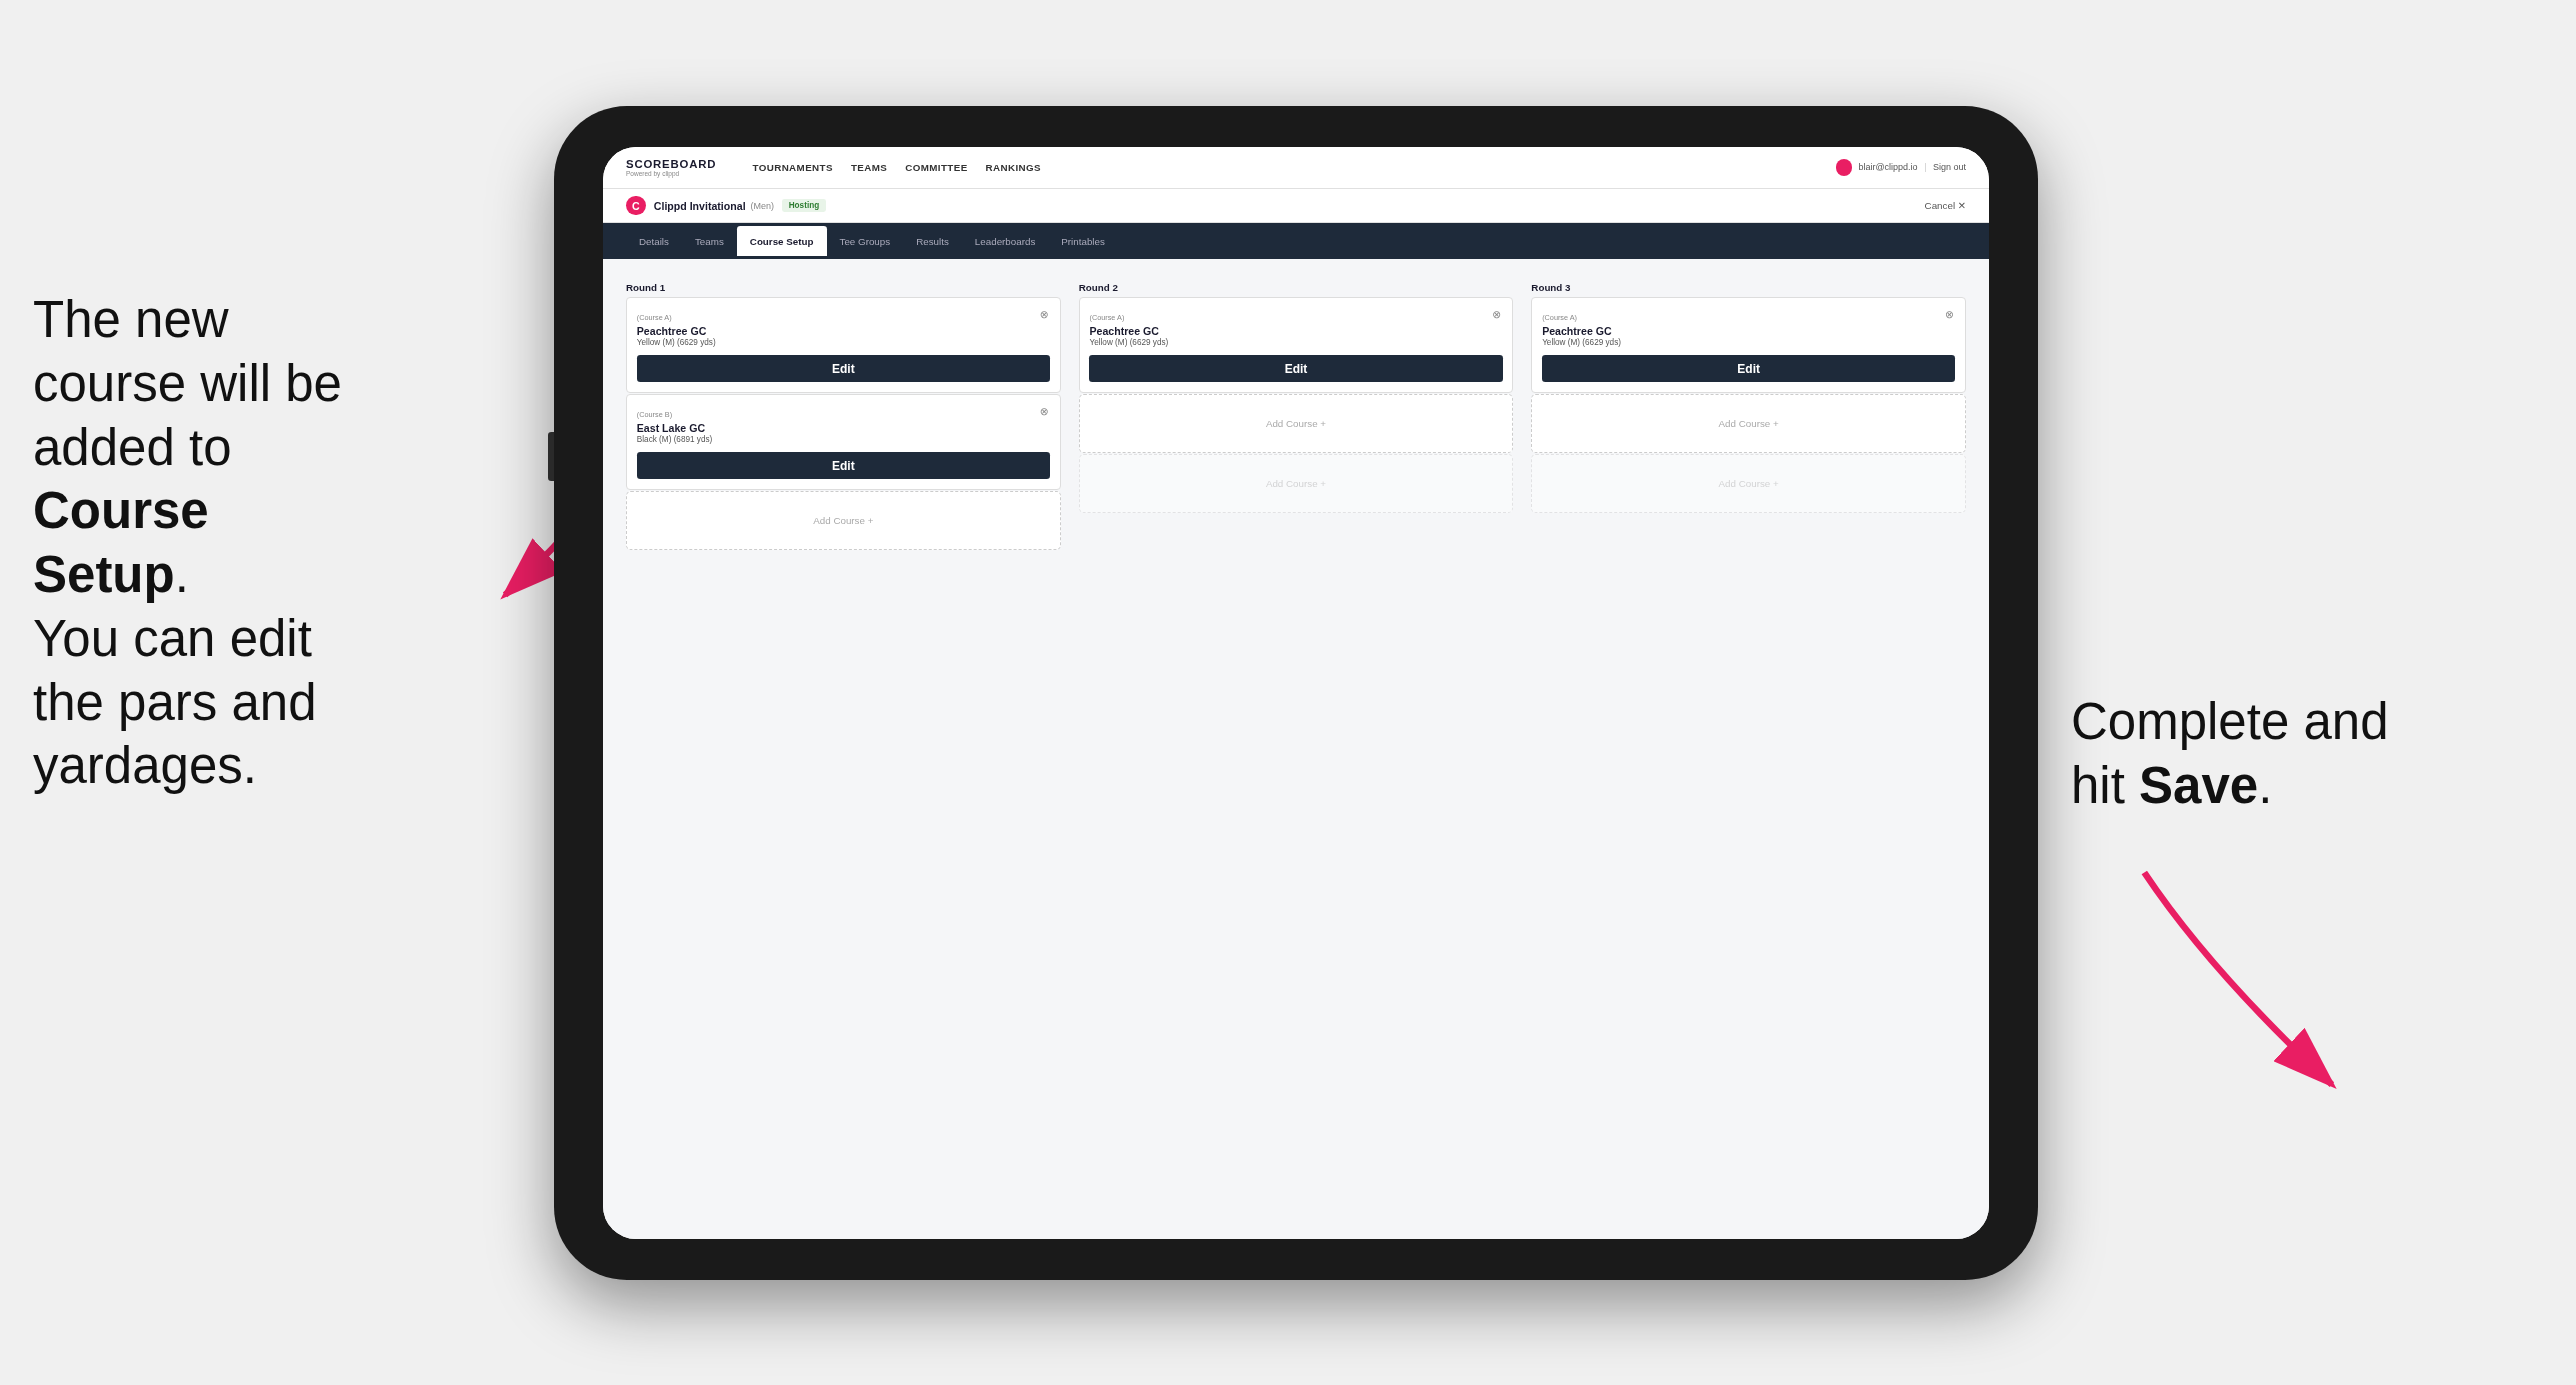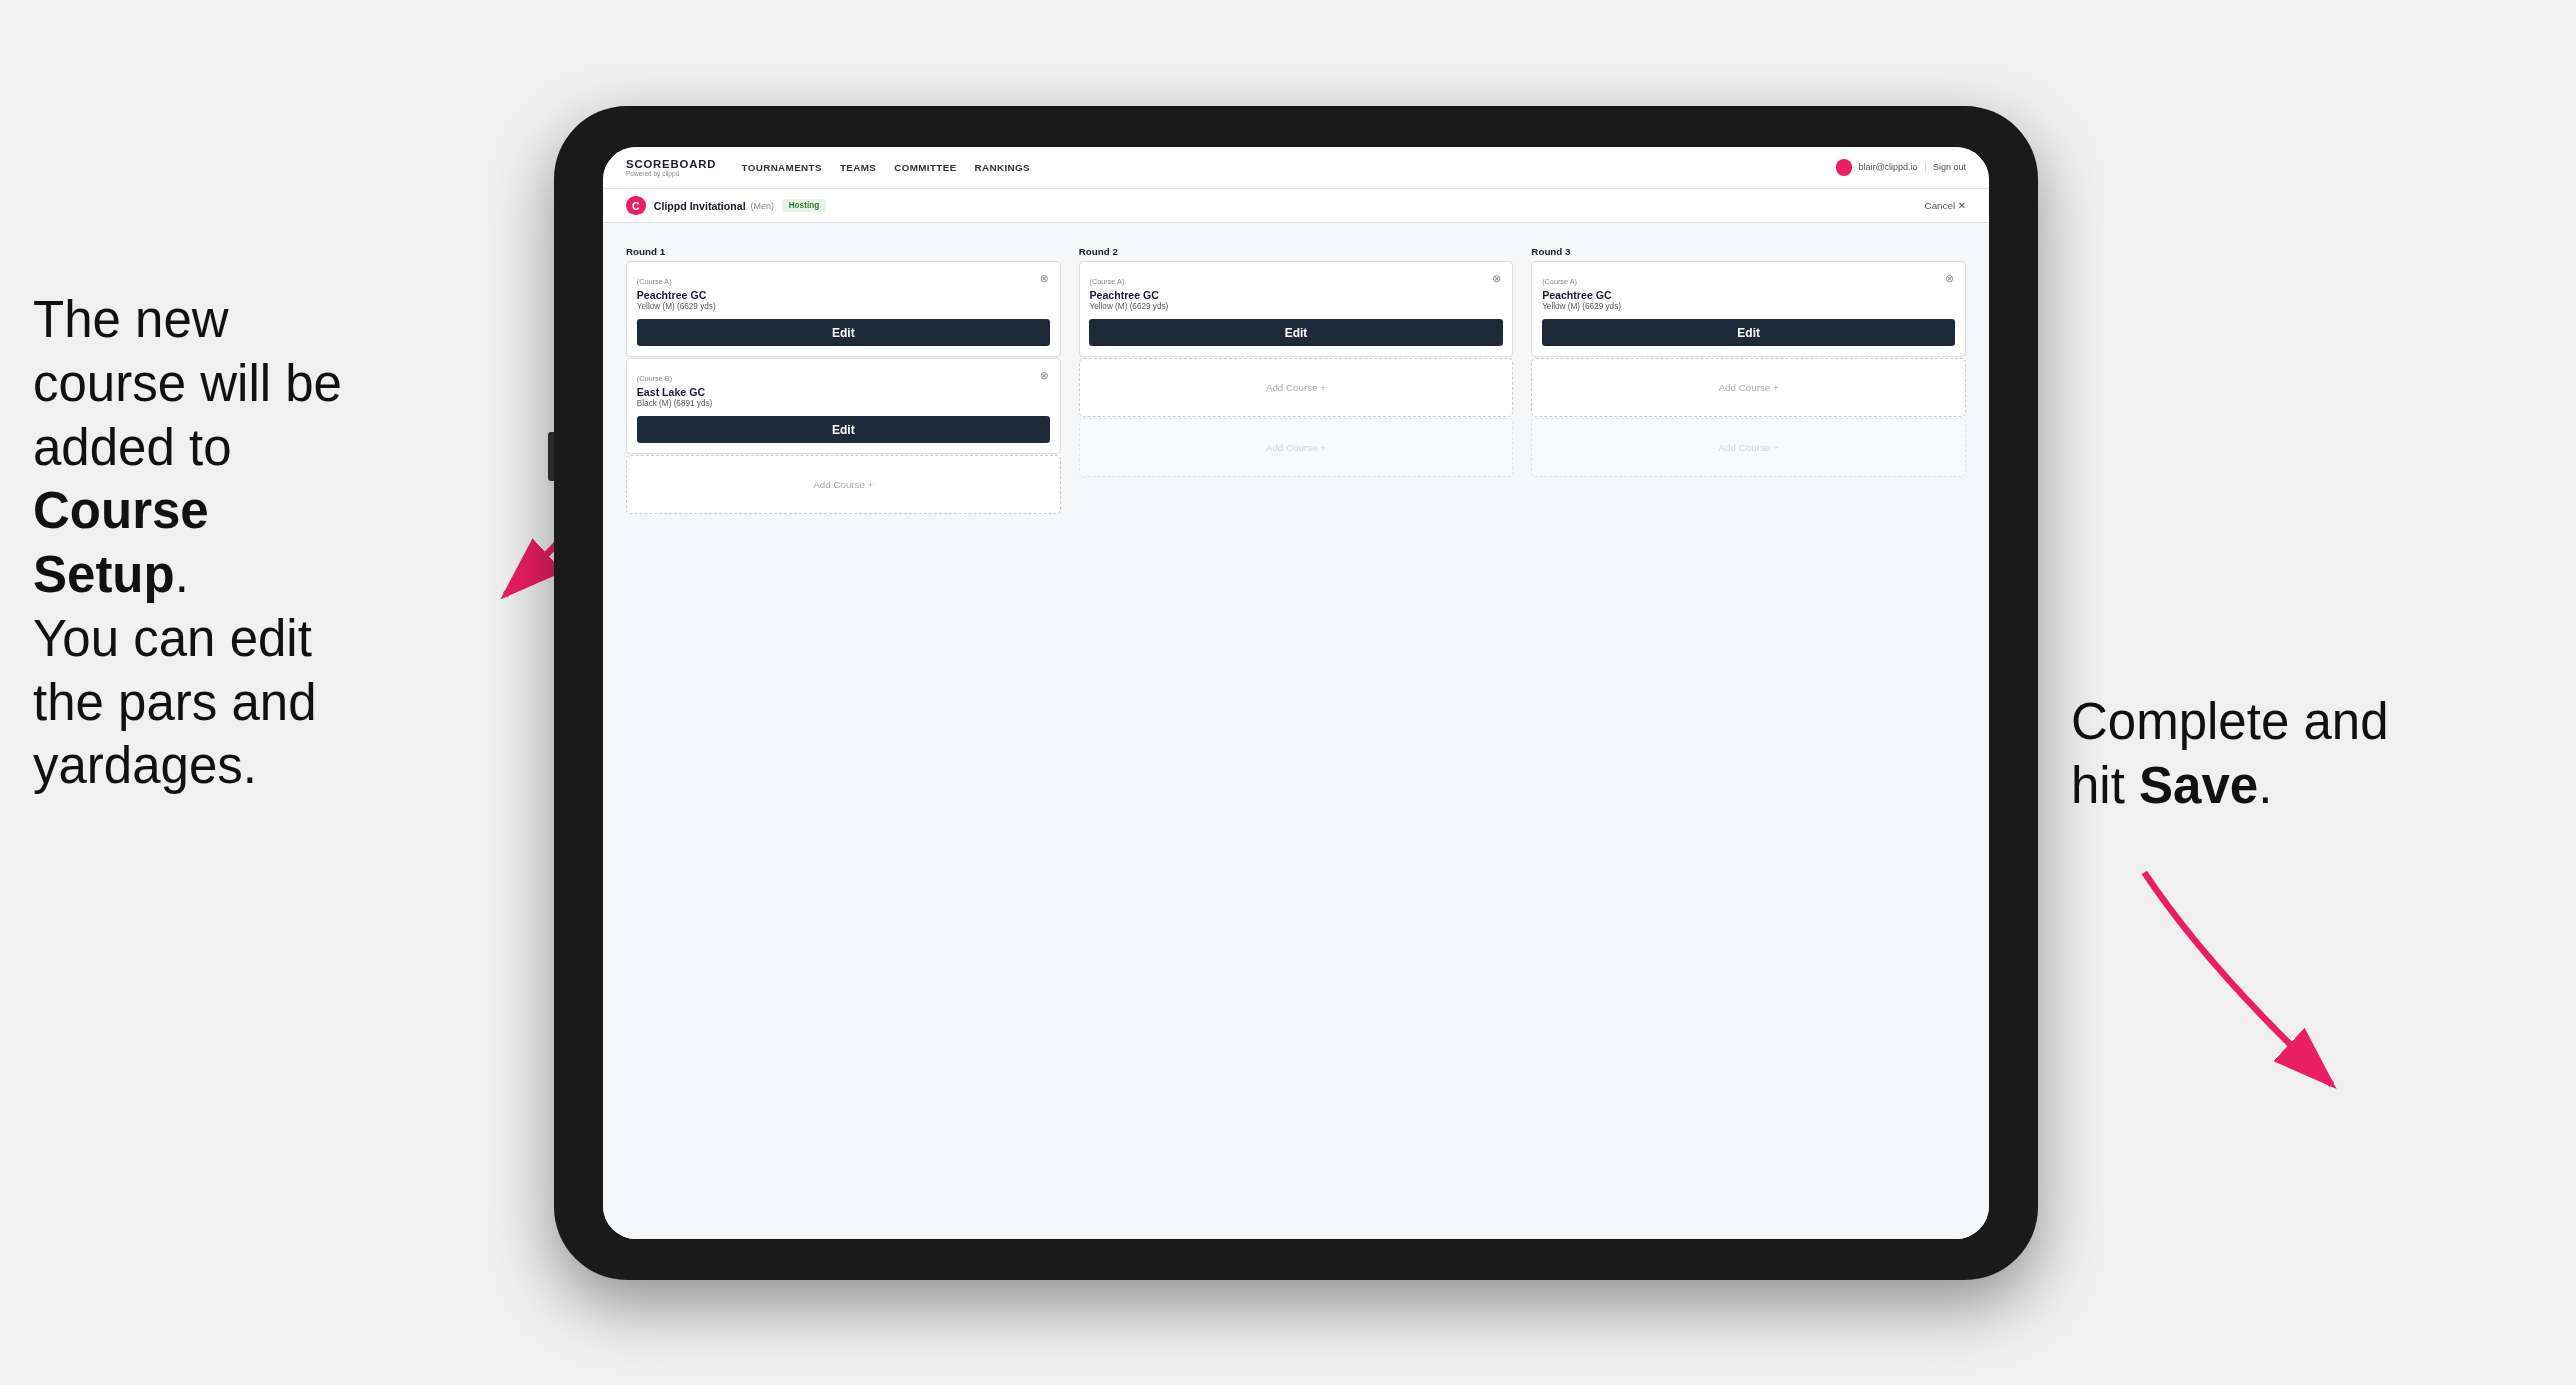--- a/index.html
+++ b/index.html
@@ -62,21 +62,21 @@
       flex-direction: column;
     }
 
     
     .top-nav {
       background: #fff;
       border-bottom: 0.8px solid #e0e0e0;
       padding: 8.2px 23px;
       display: flex;
       align-items: center;
-      gap: 17px;
+      gap: 28px;
       min-height: 42px;
     }
     .logo-area {
       display: flex;
       flex-direction: column;
       margin-right: 8.2px;
     }
     .logo-scoreboard {
       font-size: 11.4px;
       font-weight: 900;
@@ -352,20 +352,29 @@
     <div class="tournament-bar">
       <div class="tournament-logo">
         <span>C</span>
       </div>
       <span class="tournament-name">Clippd Invitational</span>
       <span class="tournament-gender">(Men)</span>
       <span class="tournament-badge">Hosting</span>
       <span class="tournament-cancel">Cancel ✕</span>
     </div>
 
+    <div class="tab-bar">
+      <span class="tab">Details</span>
+      <span class="tab">Teams</span>
+      <span class="tab active">Course Setup</span>
+      <span class="tab">Tee Groups</span>
+      <span class="tab">Results</span>
+      <span class="tab">Leaderboards</span>
+      <span class="tab">Printables</span>
+    </div>
 
     <div class="main-content">
       <div class="rounds-grid">
 
         <div class="round-section">
           <div class="round-label">Round 1</div>
 
           <div class="course-card">
             <span class="course-label">(Course A)</span>
             <div class="course-delete">⊗</div>

